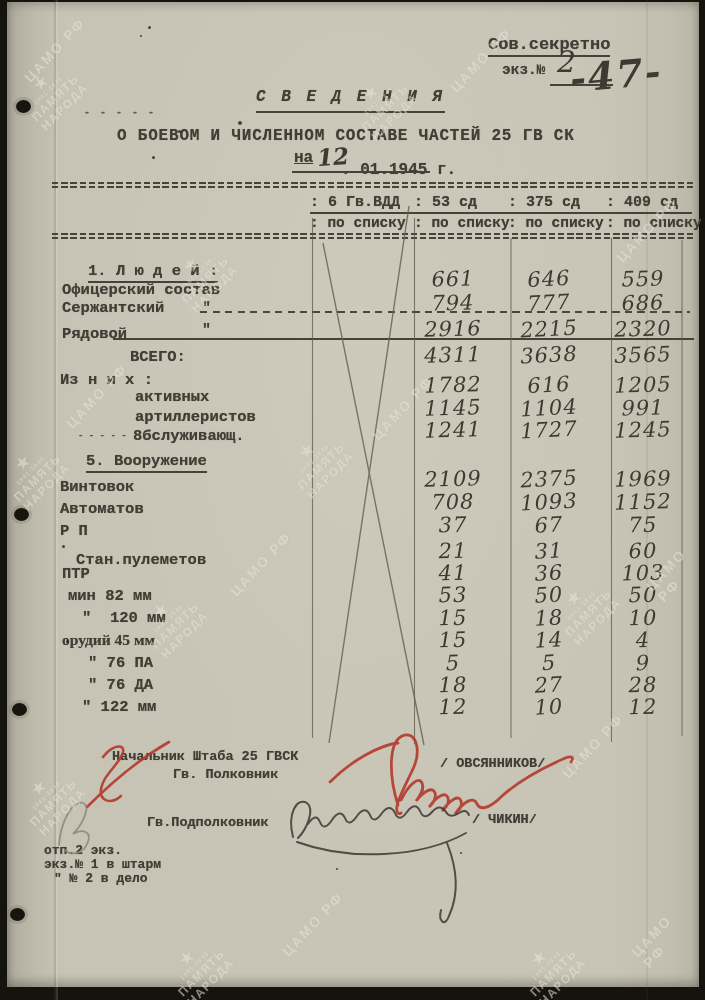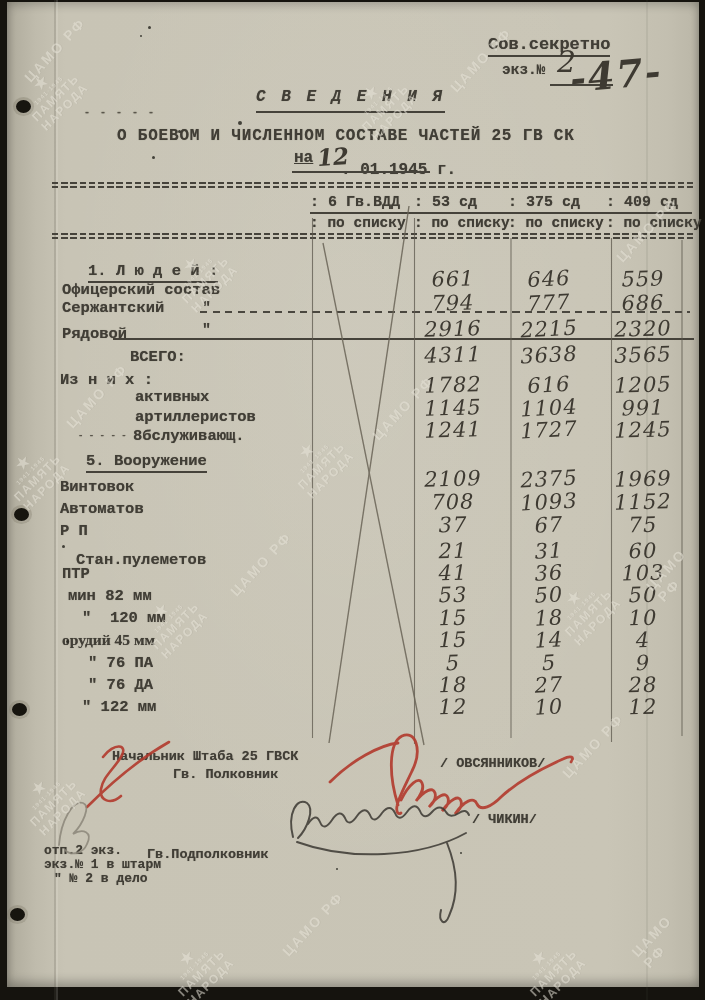--- a/index.html
+++ b/index.html
@@ -183,21 +183,21 @@
         <div class="hand hnum" style="left: 600px; top: 673px; width: 86px; transform: rotate(-1.5deg);">28</div>
         <div class="typed rlabel" style="left: 82px; top: 698px;">" 122 мм</div>
         <div class="hand hnum" style="left: 410px; top: 695px; width: 86px; transform: rotate(-1.5deg);">12</div>
         <div class="hand hnum" style="left: 505px; top: 695px; width: 88px; transform: rotate(-3deg);">10</div>
         <div class="hand hnum" style="left: 600px; top: 695px; width: 86px; transform: rotate(-1.5deg);">12</div>
       </div>
 
     <div class="typed" style="left:112px;top:749px;font-size:13.5px;">Начальник Штаба 25 ГВСК</div>
     <div class="typed" style="left:173px;top:767px;font-size:13.5px;">Гв. Полковник</div>
     <div class="typed" style="left:440px;top:756px;font-size:13.5px;">/ ОВСЯННИКОВ/</div>
-    <div class="typed" style="left:147px;top:815px;font-size:13.5px;margin-top:32px;">Гв.Подполковник</div>
+    <div class="typed" style="left:147px;top:815px;font-size:13.5px;">Гв.Подполковник</div>
     <div class="typed" style="left:472px;top:812px;font-size:13.5px;">/ ЧИКИН/</div>
 
     <div class="typed" style="left:44px;top:843px;font-size:13px;">отп.2 экз.</div>
     <div class="typed" style="left:44px;top:857px;font-size:13px;">экз.№ 1 в штарм</div>
     <div class="typed" style="left:54px;top:871px;font-size:13px;">" № 2 в дело</div>
 
     <svg class="overlay" width="705" height="1000" style="z-index:6">
       <g fill="none" stroke="#b23a2d" stroke-width="2.6" stroke-linecap="round" opacity="0.9">
         <path d="M103,757 C114,742 129,744 121,757 C113,770 103,777 101,789 C99,801 111,805 121,796"></path>
         <path d="M87,807 C109,785 139,759 169,742"></path>

